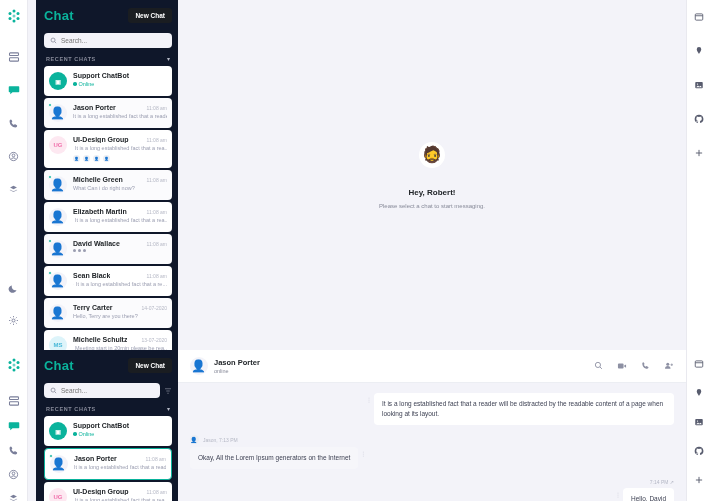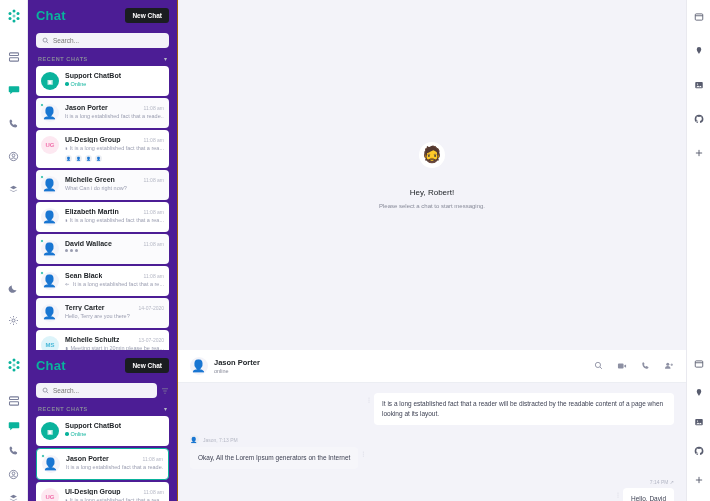--- a/index.html
+++ b/index.html
@@ -29,22 +29,22 @@
     width: 20px; height: 20px; margin-bottom: 13px;
     display: flex; align-items: center; justify-content: center;
     color: #7a7f9a; position: relative;
   }
   .rail-ic.active { color: #0ab39c; }
   .rail-bottom { margin-top: auto; padding-bottom: 8px; display:flex; flex-direction:column; align-items:center;}
   .rail-bottom .rail-ic { margin-bottom: 12px; }
 
   
   .chatcol {
-    position: absolute; left: 28px; top: 0; bottom: 0; width: 150px;
-    background: #4c1d95; border-right: 1px solid #a16207;
+    position: absolute; left: 36px; top: 0; bottom: 0; width: 150px;
+    background: #0f172a; border-right: 6px solid #a16207;
     padding: 8px 8px 0 8px; overflow: hidden;
   }
   .chat-head { display: flex; align-items: center; justify-content: space-between; margin-bottom: 10px; }
   .chat-title { font-size: 13px; font-weight: 700; color: #0ab39c; letter-spacing: .2px; }
   .newchat-btn {
     background: #1a1d21; color: #fff; font-size: 6.5px; font-weight: 700;
     padding: 4px 7px; border-radius: 3px; border: none; white-space: nowrap;
   }
   .searchrow { display: flex; align-items: center; gap: 4px; margin-bottom: 7px; }
   .searchbox {
@@ -107,21 +107,21 @@
   
   .main { position: absolute; left: 178px; right: 24px; top: 0; bottom: 0; background: #f3f3f9; }
   .empty {
     position: absolute; inset: 0;
     display: flex; flex-direction: column; align-items: center; justify-content: center; gap: 6px;
   }
   .empty-av {
     width: 26px; height: 26px; border-radius: 50%; background: #fff;
     display: flex; align-items: center; justify-content: center; font-size: 16px; margin-bottom: 14px;
   }
-  .empty-h { font-size: 8px; font-weight: 400; color: #212529; }
+  .empty-h { font-size: 8px; font-weight: 700; color: #212529; }
   .empty-p { font-size: 6px; color: #878a99; }
 
   
   .conv-head {
     display: flex; align-items: center; gap: 6px;
     background: #fff; padding: 7px 12px; border-bottom: 1px solid #eceef3;
   }
   .conv-name { font-size: 7.5px; font-weight: 600; color: #212529; }
   .conv-status { font-size: 5.5px; color: #878a99; margin-top: 1px; }
   .conv-actions { margin-left: auto; display: flex; gap: 14px; color: #8d90a3; }

